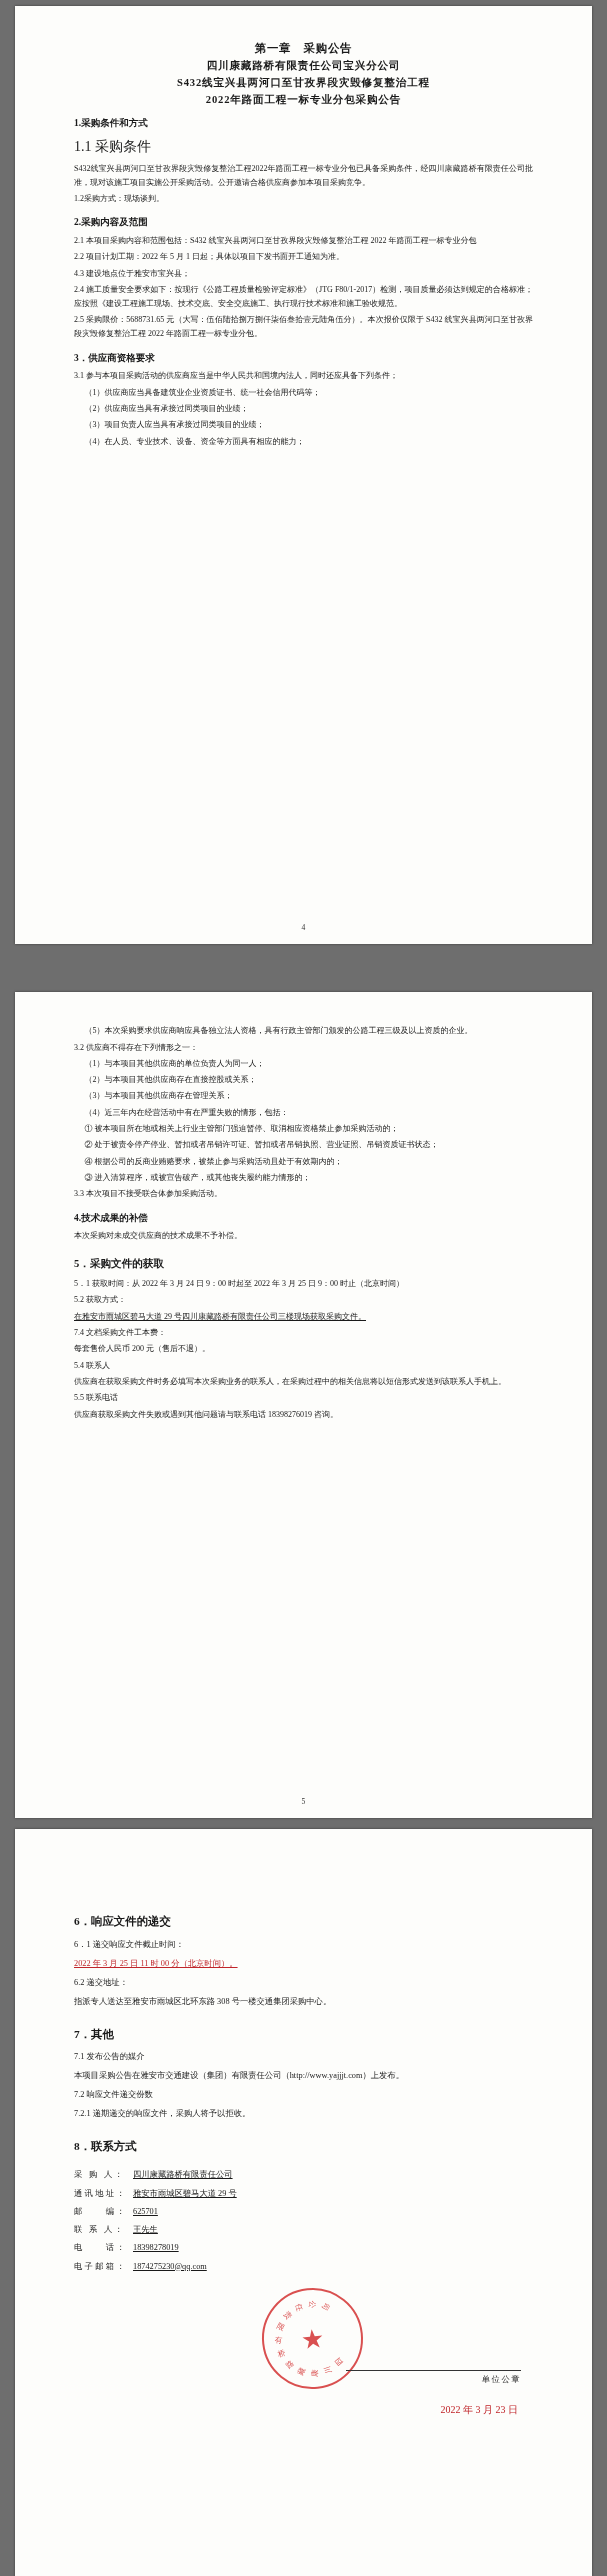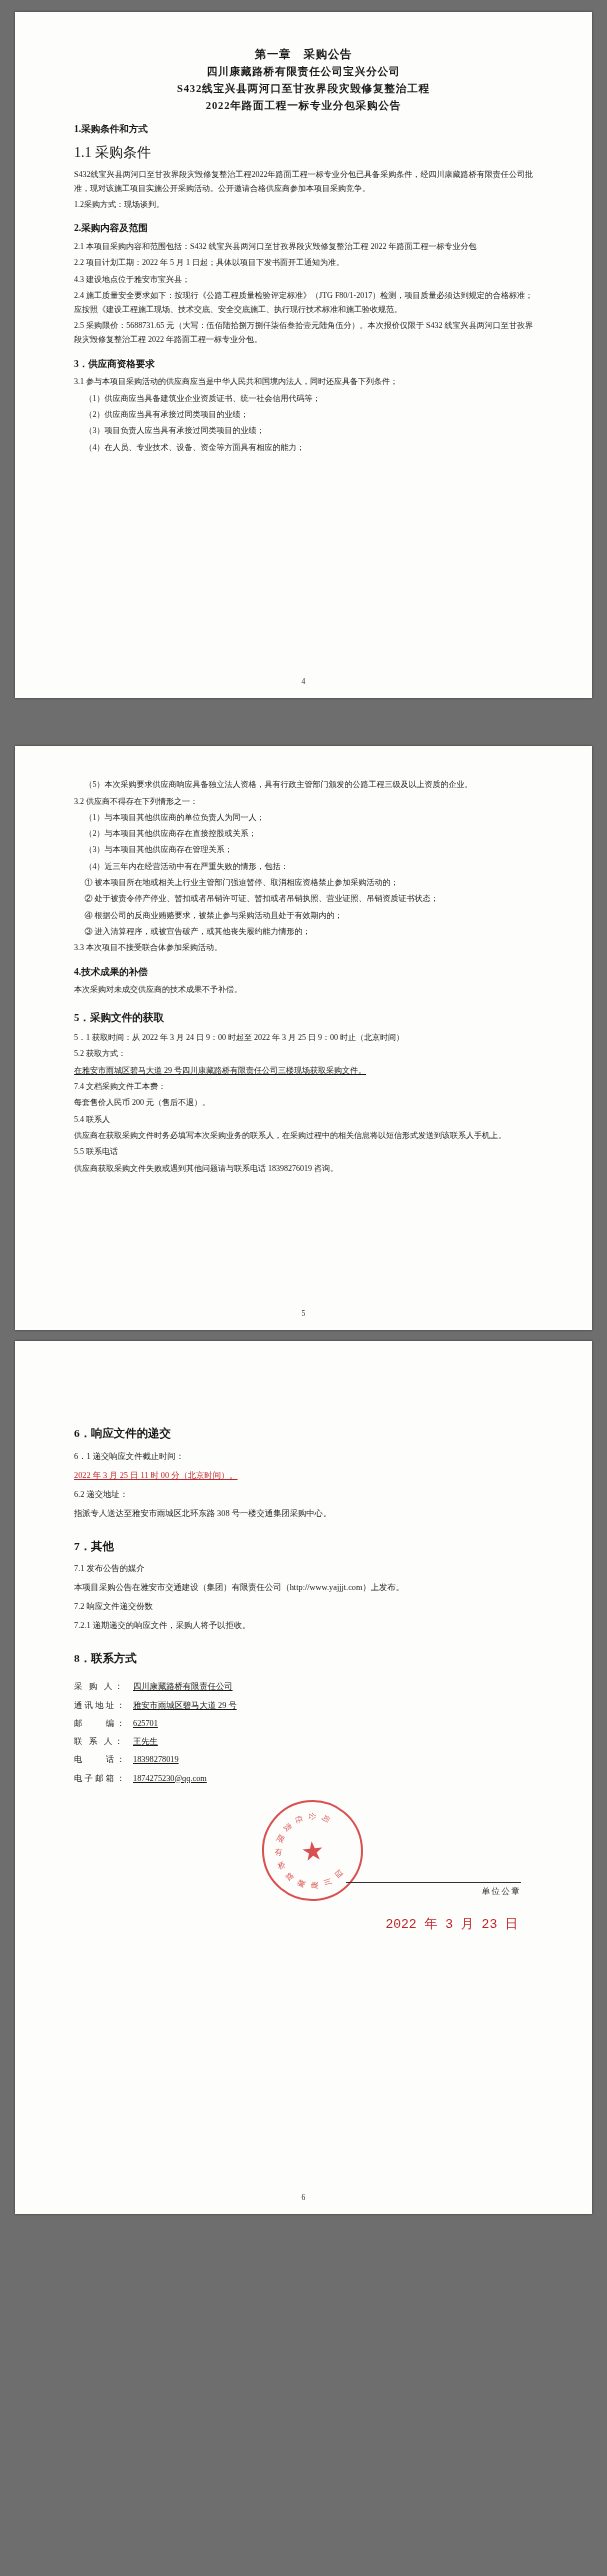--- a/index.html
+++ b/index.html
@@ -17,22 +17,22 @@
   .page {
     background: #fdfdfb;
     width: 577px;
     margin: 0 auto 10.6px auto;
     position: relative;
     box-sizing: border-box;
     padding: 30px 59px 15px 59px;
     color: #1a1a1a;
     box-shadow: 0 0 2.3px rgba(0,0,0,.5);
   }
-  .page.p1 { height: 686px; margin-top: 12px; }
-  .page.p2 { height: 584px; margin-top: 48px; }
+  .page.p1 { height: 938px; margin-top: 6px; }
+  .page.p2 { height: 826px; margin-top: 48px; }
   .page.p3 { height: 873px; }
 
   .doc-title {
     text-align: center;
     font-family: "Liberation Serif", serif;
     font-weight: bold;
     font-size: 11.4px;
     letter-spacing: 0.8px;
     margin: 4.6px 0 1.5px 0;
   }
@@ -160,22 +160,22 @@
     right: 12px;
     top: 94px;
     font-family: "Liberation Serif", serif;
     font-size: 8.3px;
     letter-spacing: 1.5px;
   }
   .sign-date {
     position: absolute;
     right: 15px;
     top: 123px;
-    font-family: Liberation Mono, monospace;
-    font-size: 13px;
+    font-family: Liberation Serif, serif;
+    font-size: 10px;
     color: #c0252a;
   }
 </style>
 </head>
 <body>
 
 <div class="viewport">
 
   <div class="page p1">
     <div class="doc-title">第一章　采购公告</div>

